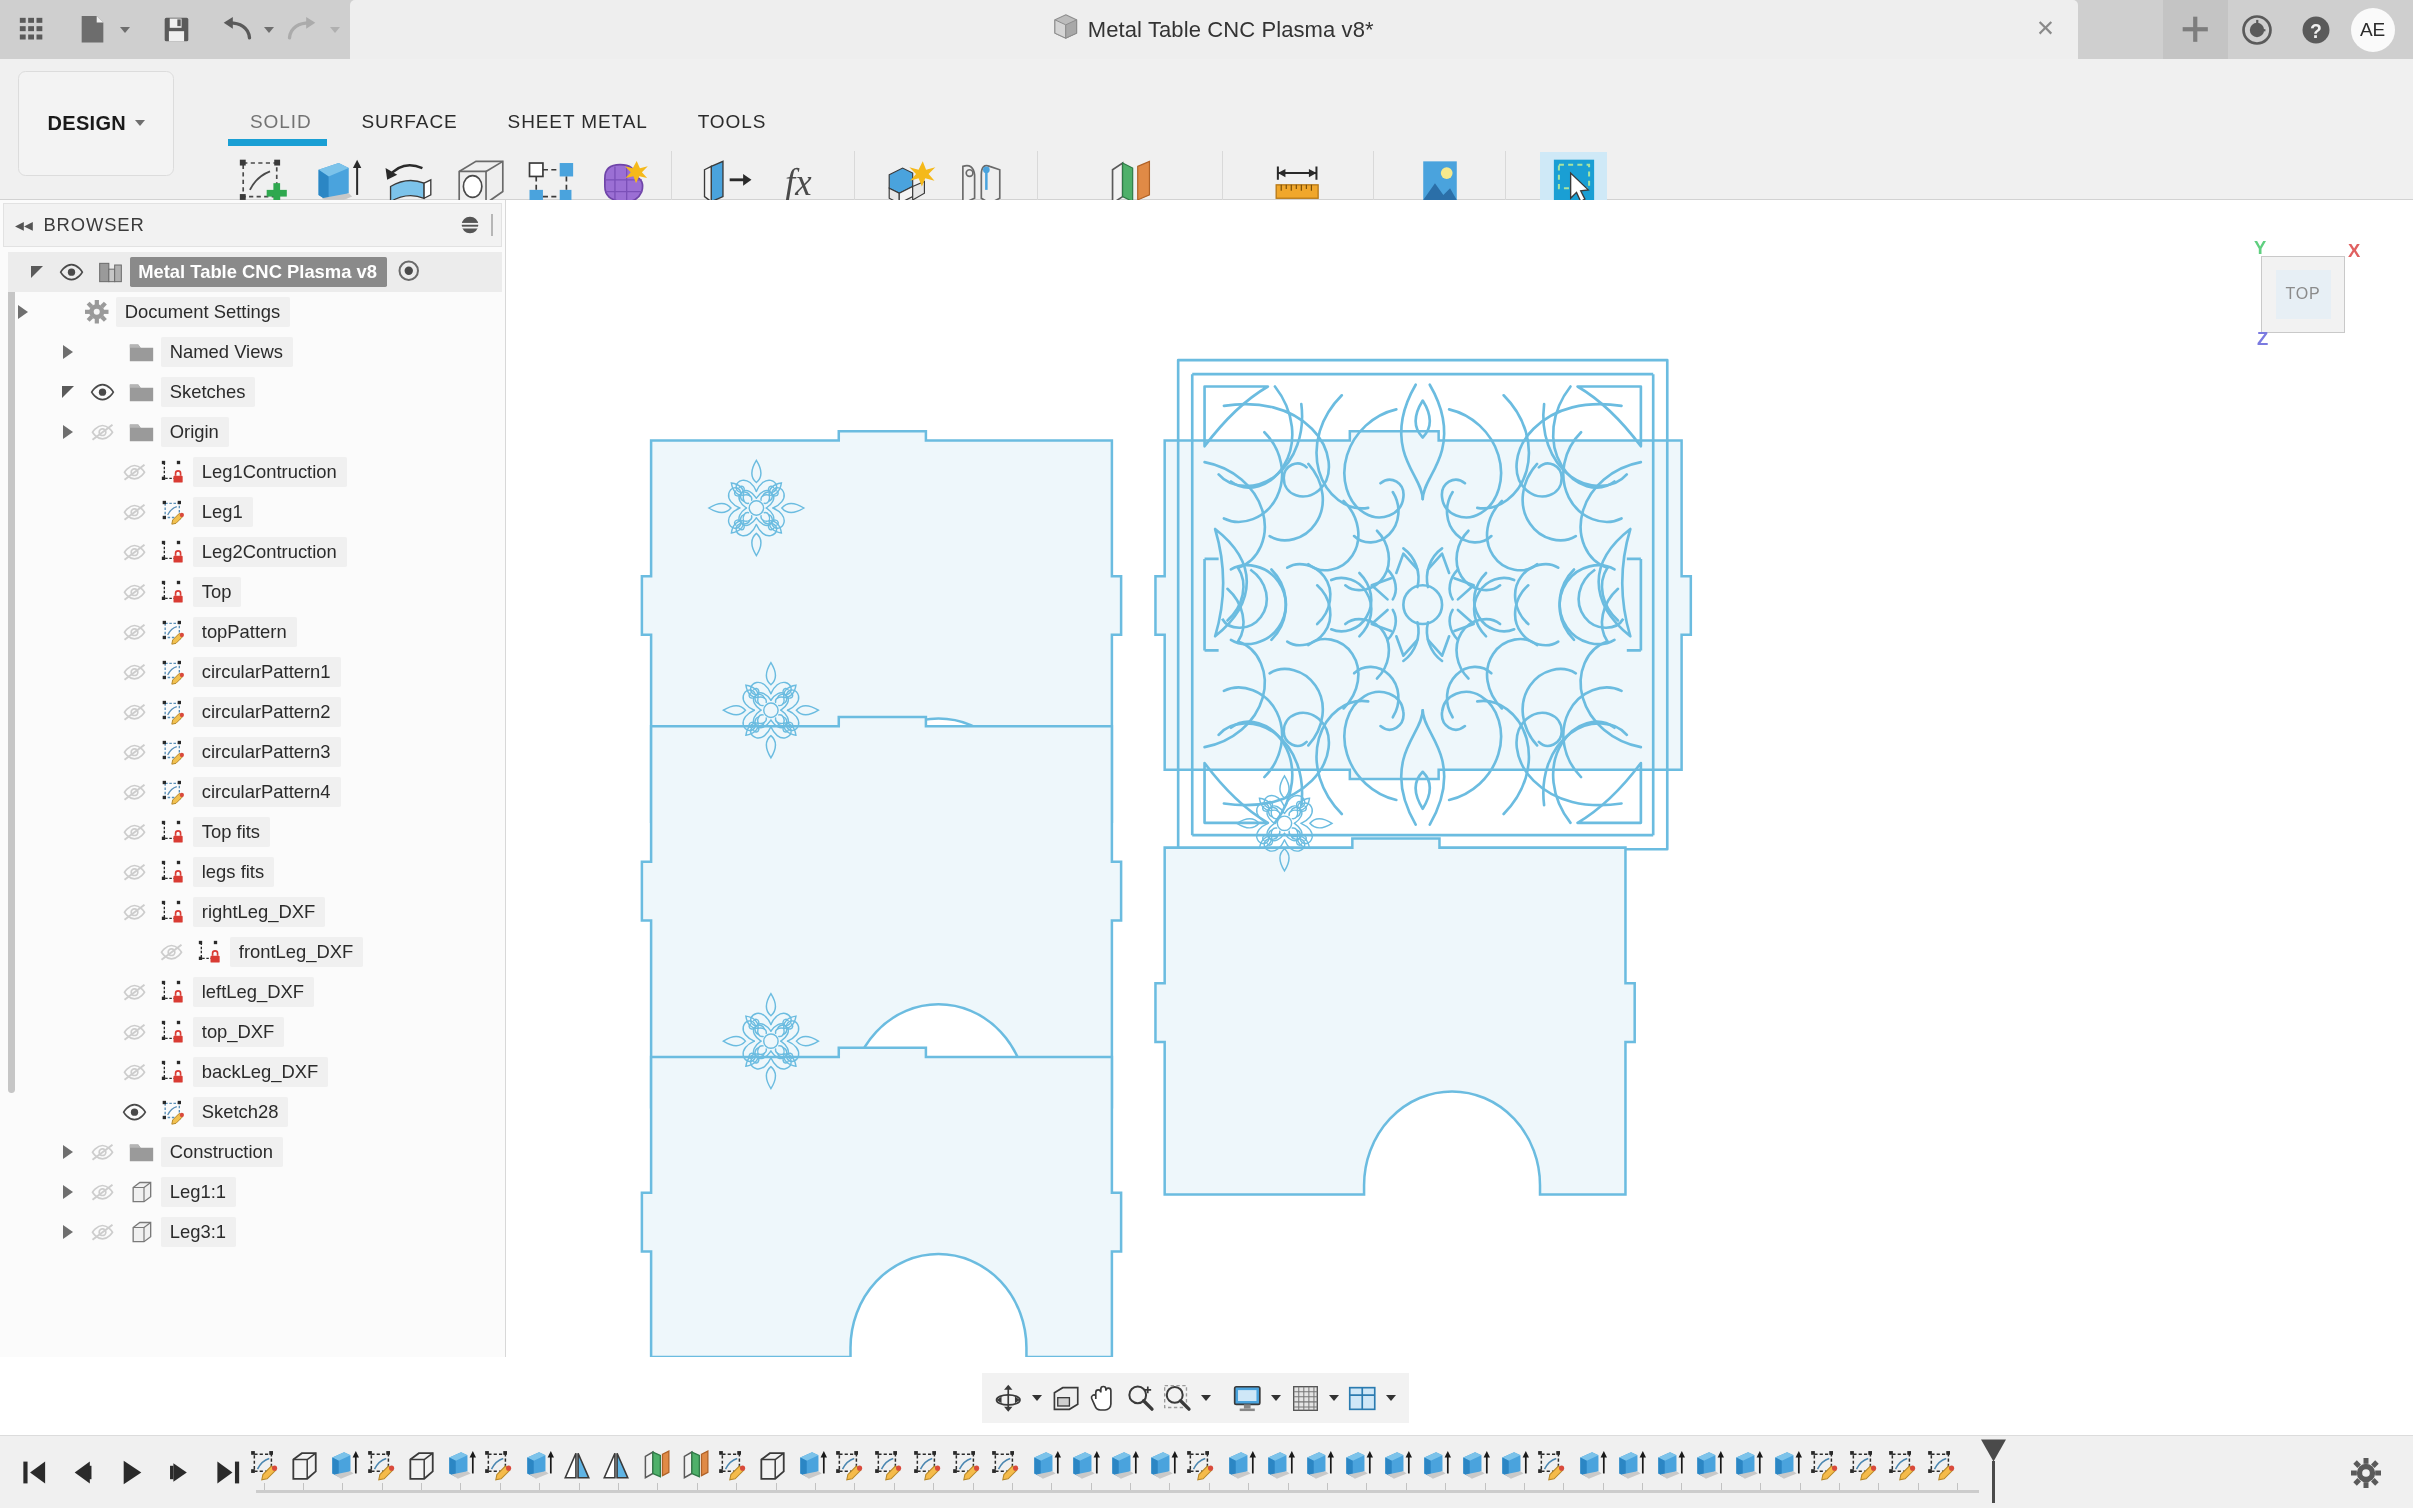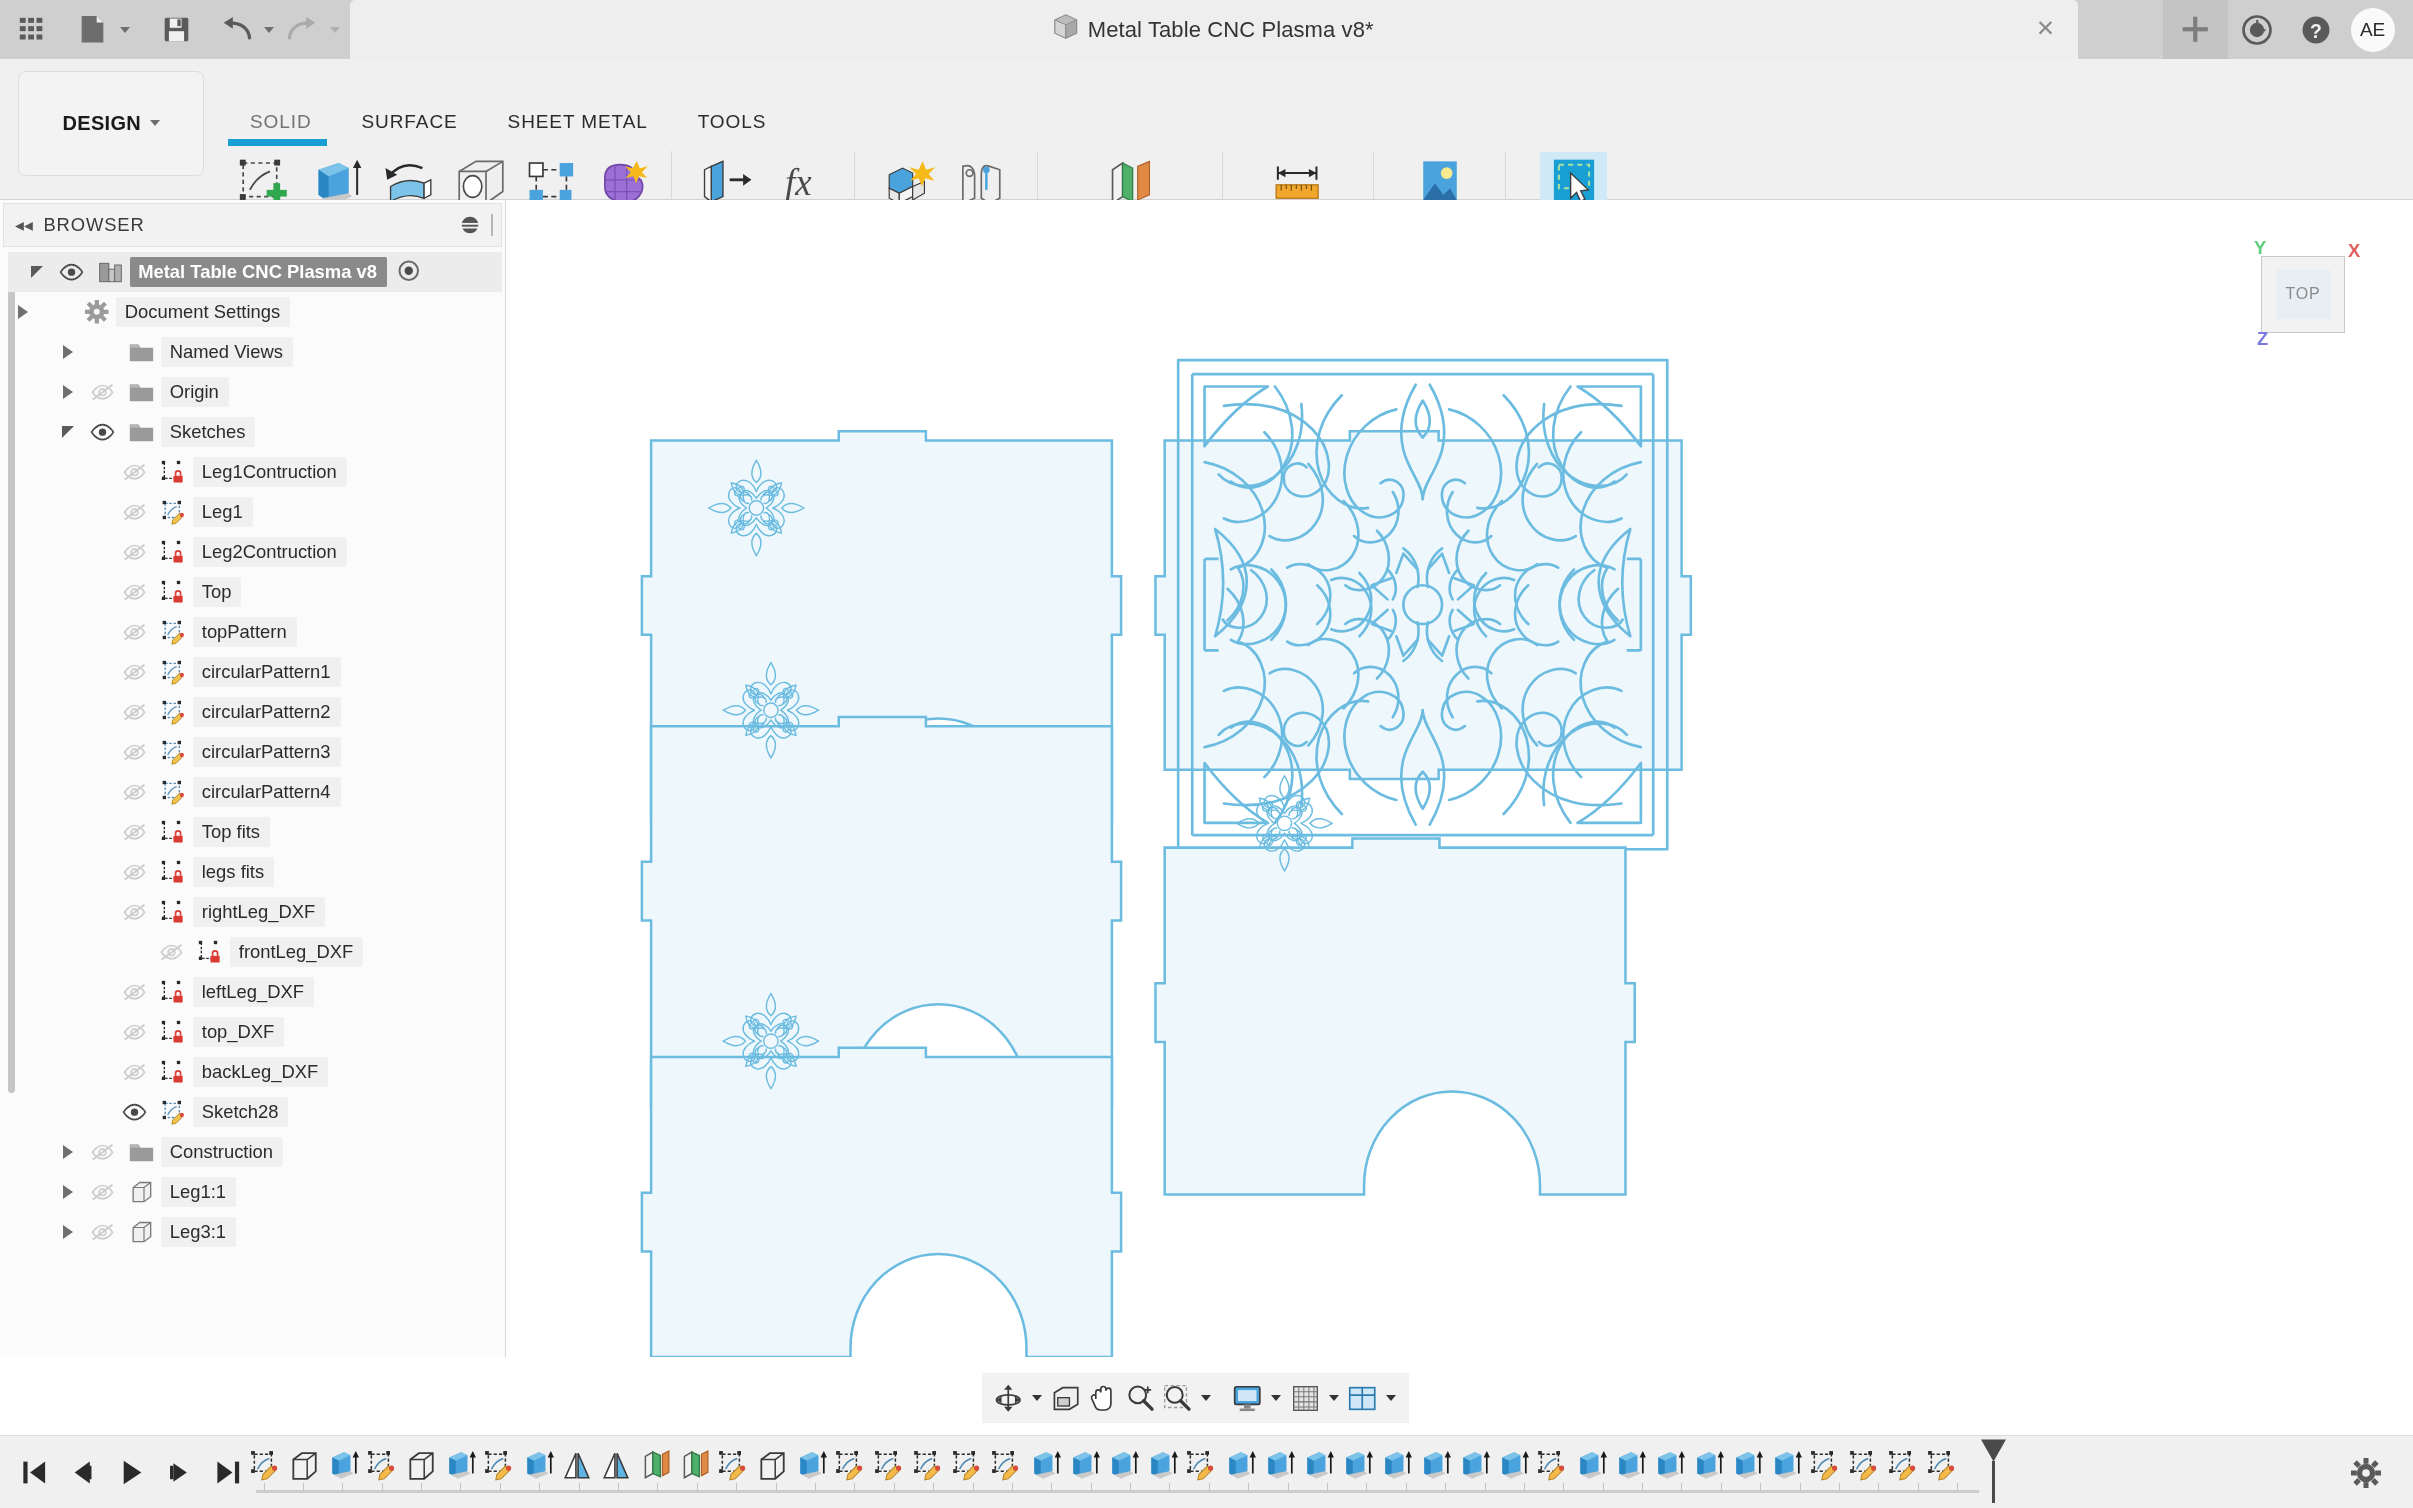--- a/index.html
+++ b/index.html
@@ -51,21 +51,21 @@
     display:flex;align-items:center;justify-content:center;font-size:19px;
     margin-right:18.4px; margin-left:5px; cursor:pointer;
   }
 
   
   #ribbon{
     position:absolute;left:0;top:59px;width:2413px;height:141px;
     background:#f0f0f0; border-bottom:0.8px solid #d2d2d2;
   }
   #designbtn{
-    position:absolute; left:18.4px; top:11.7px; width:186px; height:105px;
+    position:absolute; left:18.4px; top:11.7px; width:156px; height:105px;
     border:0.8px solid #dcdcdc; border-radius:7.5px; background:#f3f3f3;
     display:flex;align-items:center;justify-content:center; cursor:pointer;
   }
   #designbtn .lbl{ font-size:20px;font-weight:bold;color:#1a1a1a; letter-spacing:0.3px;}
   #designbtn .caret{ margin-left:9.2px; }
 
   #tabstrip{
     position:absolute; left:225px; top:52px; height:28.5px;
     display:flex; align-items:flex-start; gap:0;
   }
@@ -565,54 +565,54 @@
           <div class="ticon">
             <svg width="25" height="22" viewBox="0 0 30 26">
               <path d="M1 4 h10 l3 4 h15 v16 h-28 z" fill="#9a9a9a"></path>
               <path d="M1 4 h10 l3 4 h-13 z" fill="#b5b5b5"></path>
             </svg>
           </div>
           <span class="tlabel">Named Views</span>
         </div>
         <div class="tnode" style="padding-left: 45px;">
           <div class="tw">
+            <span class="tri"></span>
+          </div>
+          <div class="teye">
+            <svg width="25" height="18.4" viewBox="0 0 30 22">
+              <path d="M15 2 C23 2 28 11 28 11 C28 11 23 20 15 20 C7 20 2 11 2 11 C2 11 7 2 15 2 Z" fill="none" stroke="#4a4a4a" stroke-width="2"></path>
+              <circle cx="15" cy="11" r="4.4" fill="#4a4a4a"></circle>
+            </svg>
+          </div>
+          <div class="ticon">
+            <svg width="25" height="22" viewBox="0 0 30 26">
+              <path d="M1 4 h10 l3 4 h15 v16 h-28 z" fill="#9a9a9a"></path>
+              <path d="M1 4 h10 l3 4 h-13 z" fill="#b5b5b5"></path>
+            </svg>
+          </div>
+          <span class="tlabel">Sketches</span>
+        </div>
+        <div class="tnode" style="padding-left: 45px;">
+          <div class="tw">
             <span class="arrow closed"></span>
           </div>
           <div class="teye">
             <svg width="25" height="18.4" viewBox="0 0 30 22">
               <path d="M15 3 C22 3 27 11 27 11 C27 11 22 19 15 19 C8 19 3 11 3 11 C3 11 8 3 15 3 Z" fill="none" stroke="#cdcdcd" stroke-width="2"></path>
               <circle cx="15" cy="11" r="4" fill="none" stroke="#cdcdcd" stroke-width="2"></circle>
               <path d="M3 20 L27 2" stroke="#cdcdcd" stroke-width="2.4"></path>
             </svg>
           </div>
           <div class="ticon">
             <svg width="25" height="22" viewBox="0 0 30 26">
               <path d="M1 4 h10 l3 4 h15 v16 h-28 z" fill="#9a9a9a"></path>
               <path d="M1 4 h10 l3 4 h-13 z" fill="#b5b5b5"></path>
             </svg>
           </div>
           <span class="tlabel">Origin</span>
-        </div>
-        <div class="tnode" style="padding-left: 45px;">
-          <div class="tw">
-            <span class="tri"></span>
-          </div>
-          <div class="teye">
-            <svg width="25" height="18.4" viewBox="0 0 30 22">
-              <path d="M15 2 C23 2 28 11 28 11 C28 11 23 20 15 20 C7 20 2 11 2 11 C2 11 7 2 15 2 Z" fill="none" stroke="#4a4a4a" stroke-width="2"></path>
-              <circle cx="15" cy="11" r="4.4" fill="#4a4a4a"></circle>
-            </svg>
-          </div>
-          <div class="ticon">
-            <svg width="25" height="22" viewBox="0 0 30 26">
-              <path d="M1 4 h10 l3 4 h15 v16 h-28 z" fill="#9a9a9a"></path>
-              <path d="M1 4 h10 l3 4 h-13 z" fill="#b5b5b5"></path>
-            </svg>
-          </div>
-          <span class="tlabel">Sketches</span>
         </div>
         <div class="tnode" style="padding-left: 77px;">
           <div class="tw"></div>
           <div class="teye">
             <svg width="25" height="18.4" viewBox="0 0 30 22">
               <path d="M15 3 C22 3 27 11 27 11 C27 11 22 19 15 19 C8 19 3 11 3 11 C3 11 8 3 15 3 Z" fill="none" stroke="#cdcdcd" stroke-width="2"></path>
               <circle cx="15" cy="11" r="4" fill="none" stroke="#cdcdcd" stroke-width="2"></circle>
               <path d="M3 20 L27 2" stroke="#cdcdcd" stroke-width="2.4"></path>
             </svg>
           </div>

